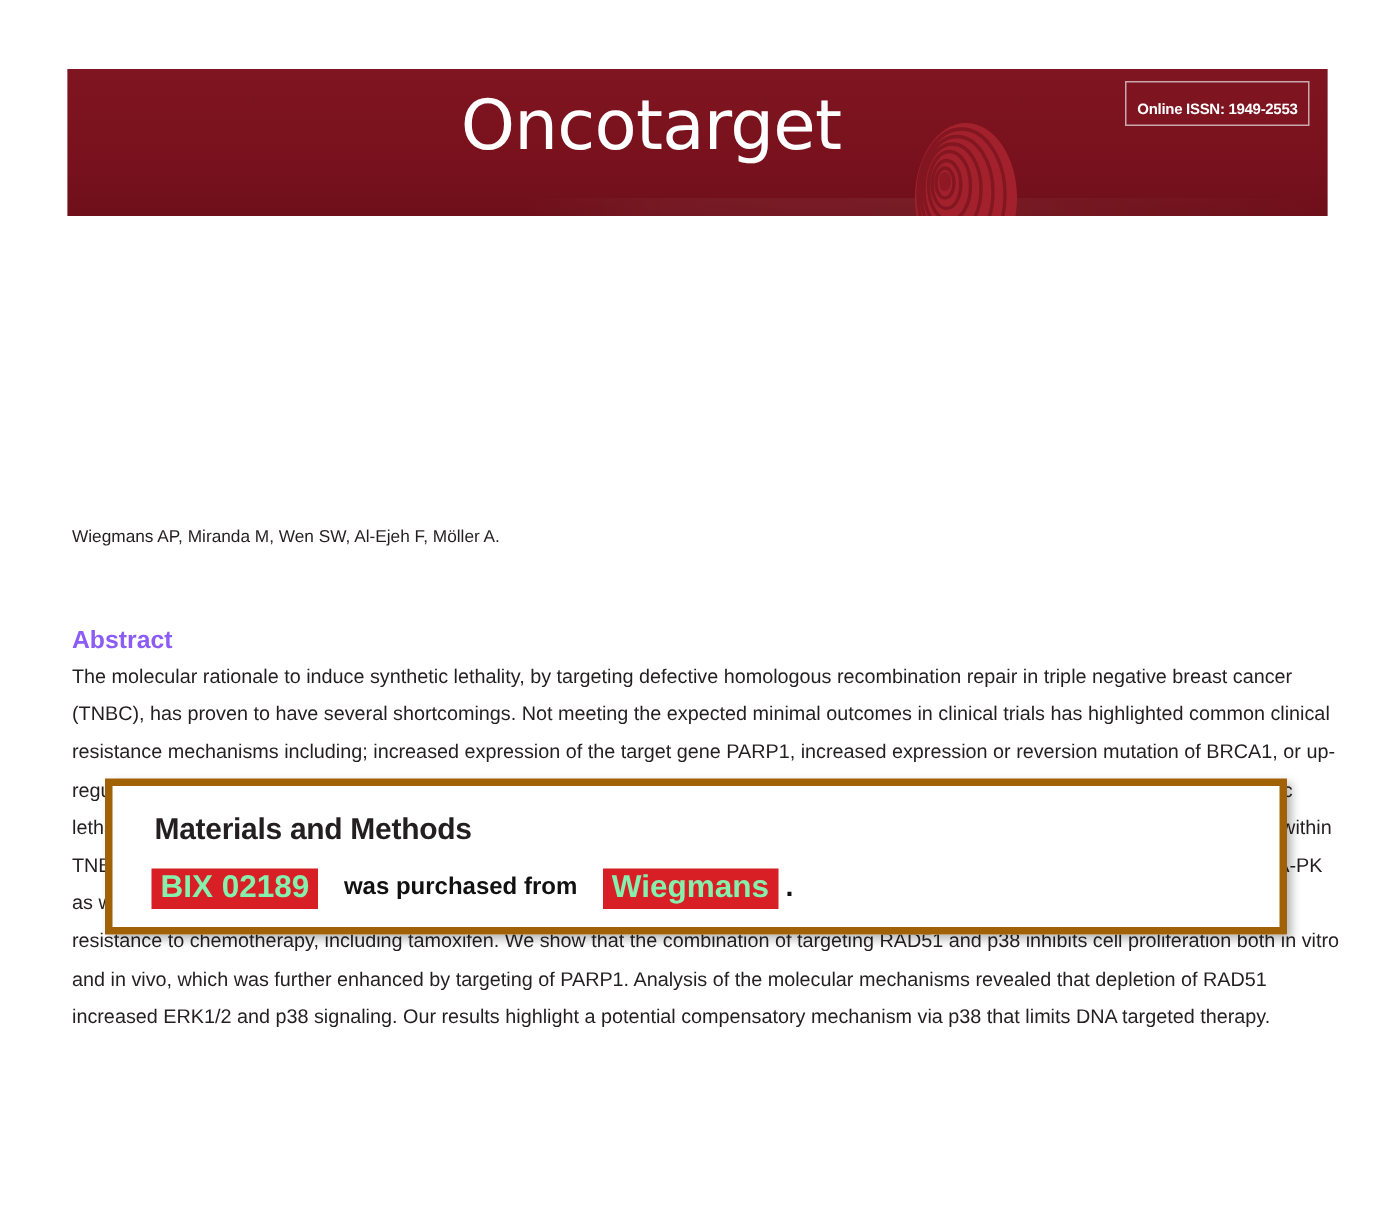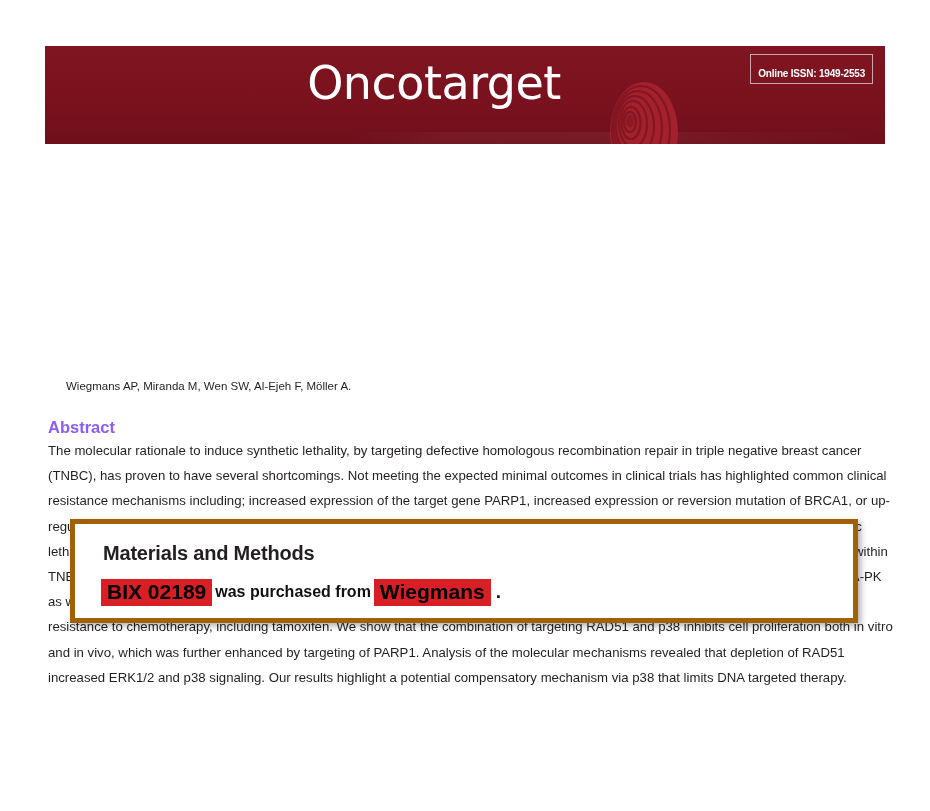--- a/index.html
+++ b/index.html
@@ -96,27 +96,26 @@
     font-size: 30px;
     font-weight: bold;
     line-height: 1.26;
     color: #231f20;
     letter-spacing: -0.3px;
   }
 
   
   .authors {
     position: absolute;
-    left: 66px;
+    left: 48px;
     top: 351px;
     width: 845px;
     font-size: 11.5px;
     color: #231f20;
     line-height: 1.3;
-    margin-top: 28px;
   }
 
   
   .abstract-heading {
     position: absolute;
     left: 48px;
     top: 404px;
     font-size: 16.5px;
     font-weight: bold;
     color: #8b5cf6;
@@ -160,30 +159,30 @@
     left: 26px;
     top: 55px;
     font-size: 16.5px;
     font-weight: bold;
     color: #111111;
     white-space: nowrap;
     line-height: 26px;
   }
   .hl {
     background: #d81f26;
-    color: #000000;
+    color: #86efac;
     font-weight: bold;
     padding: 1px 6px 2px 6px;
     display: inline-block;
     line-height: 23px;
   }
   .hl.big { font-size: 21px; line-height: 24px; }
   .plain-mid {
     display: inline-block;
-    padding: 0 3px;
+    padding: 0 17px;
     font-size: 16px;
     vertical-align: 2px;
   }
   .period {
     display: inline-block;
     padding-left: 5px;
     font-size: 19px;
     vertical-align: 1px;
   }
 </style>

